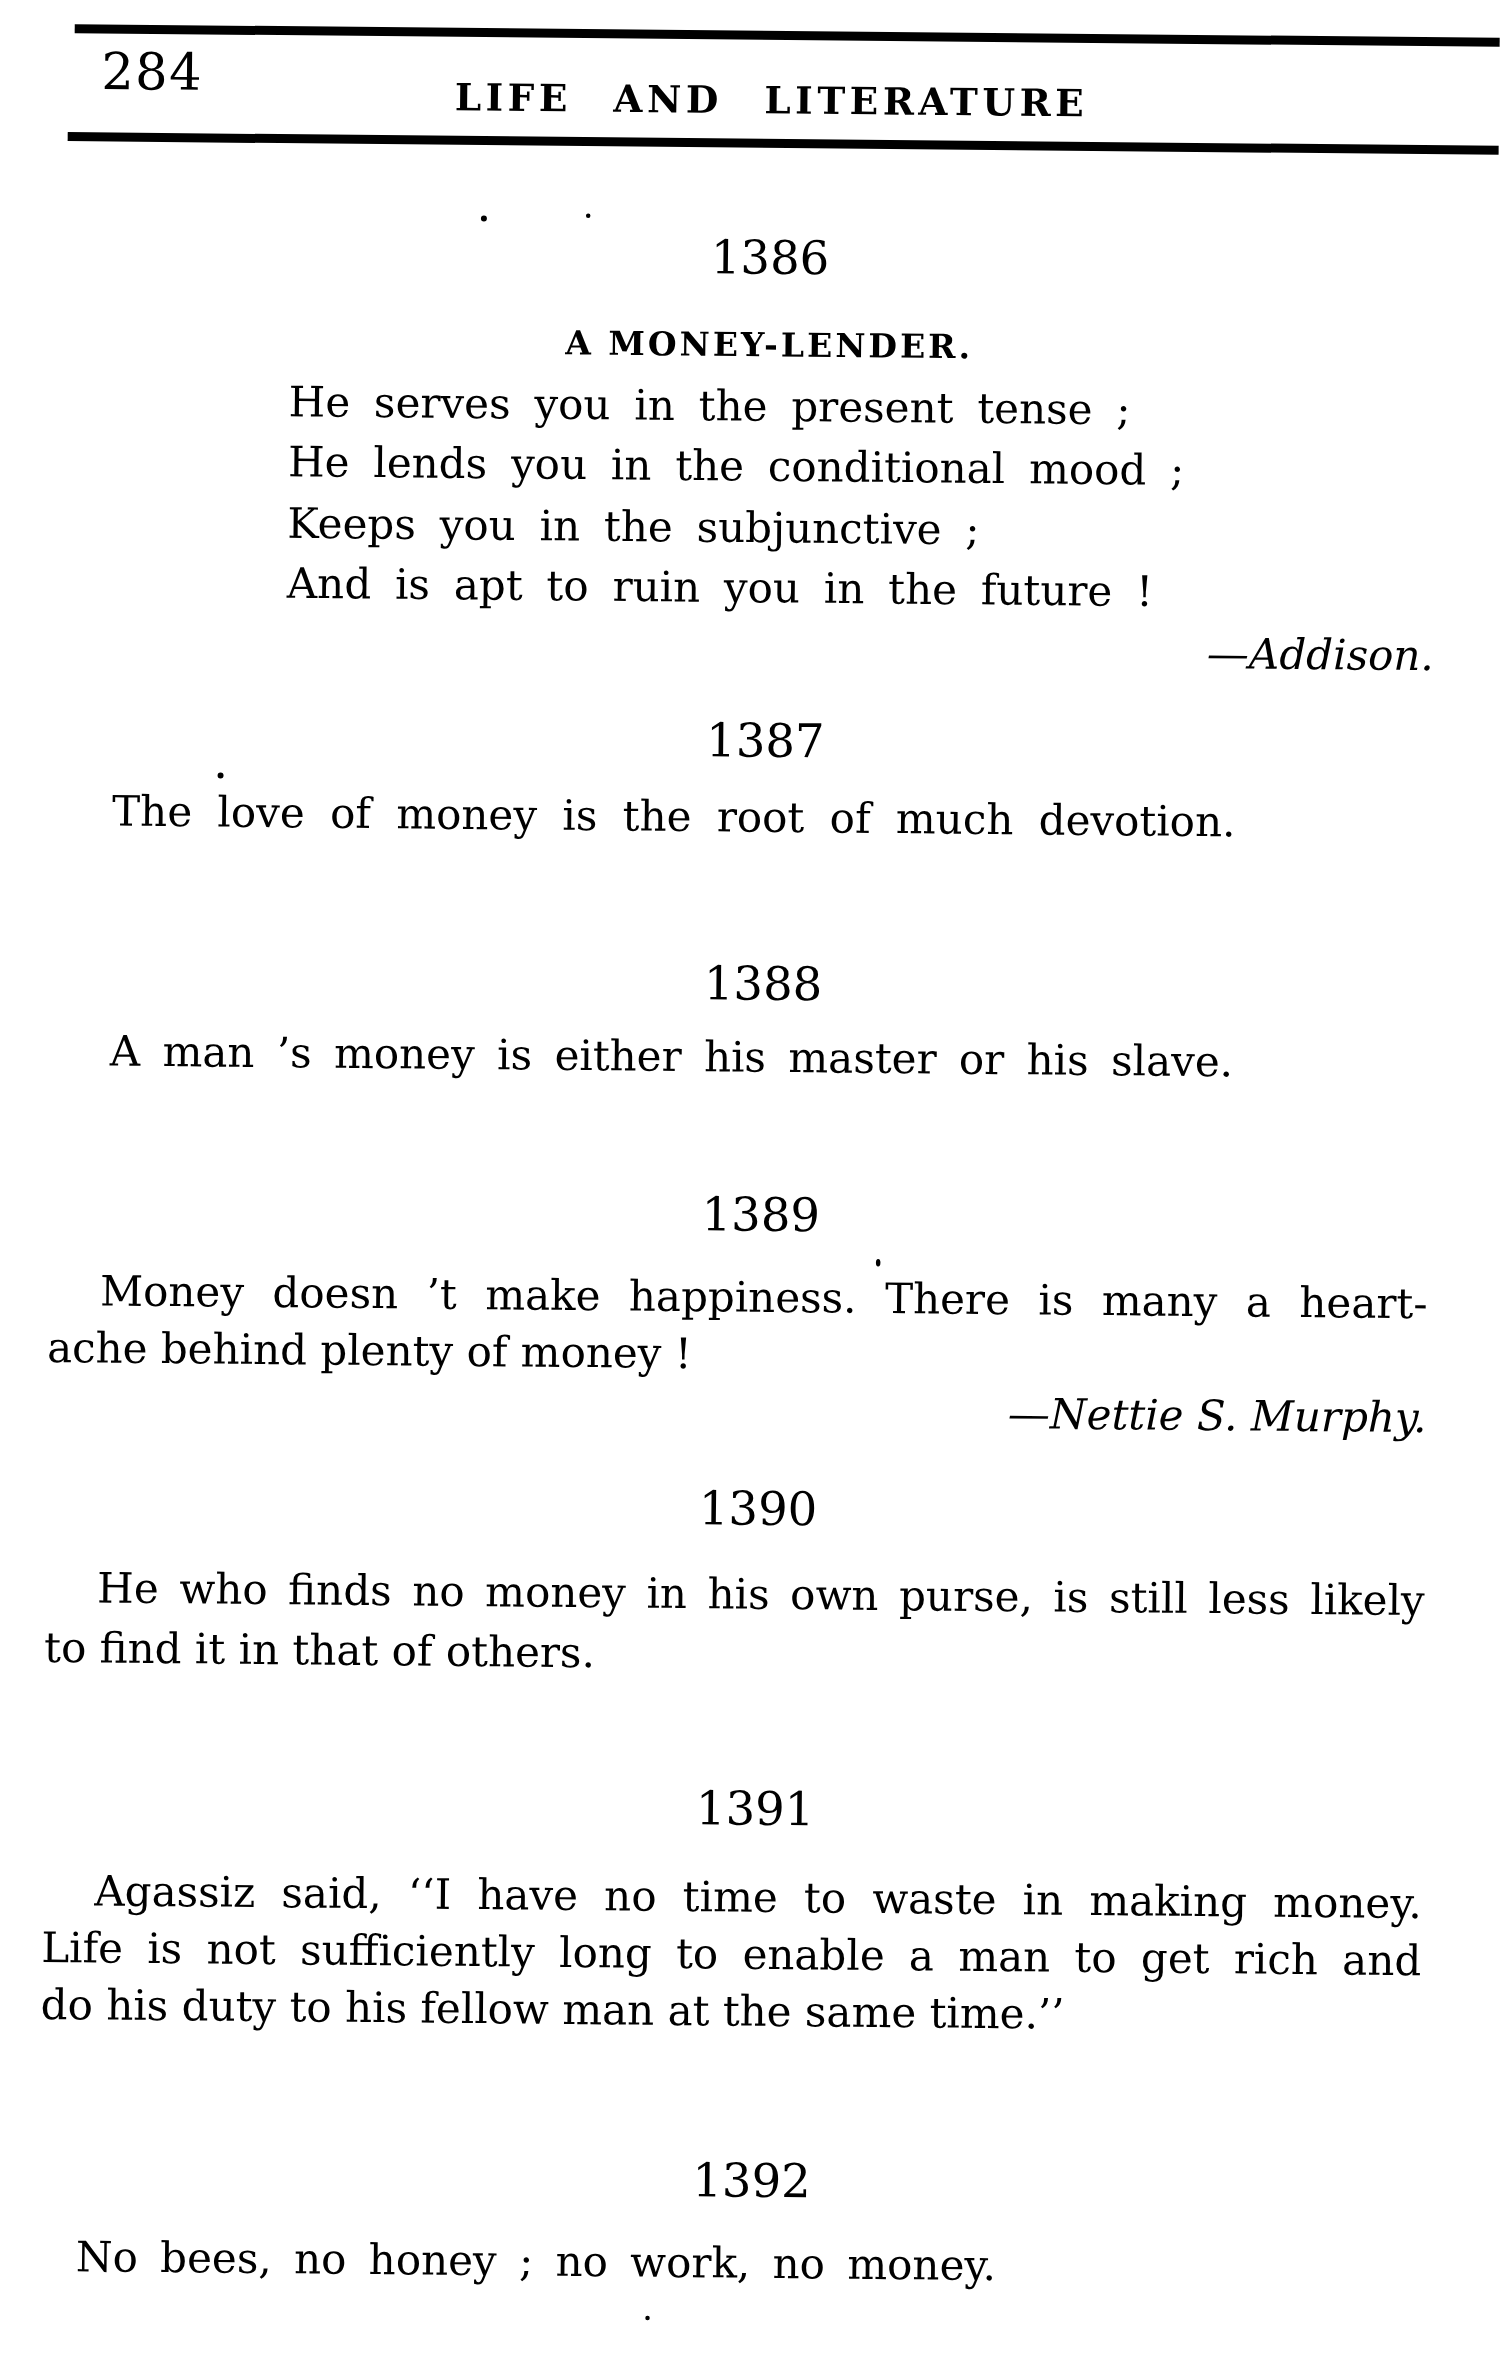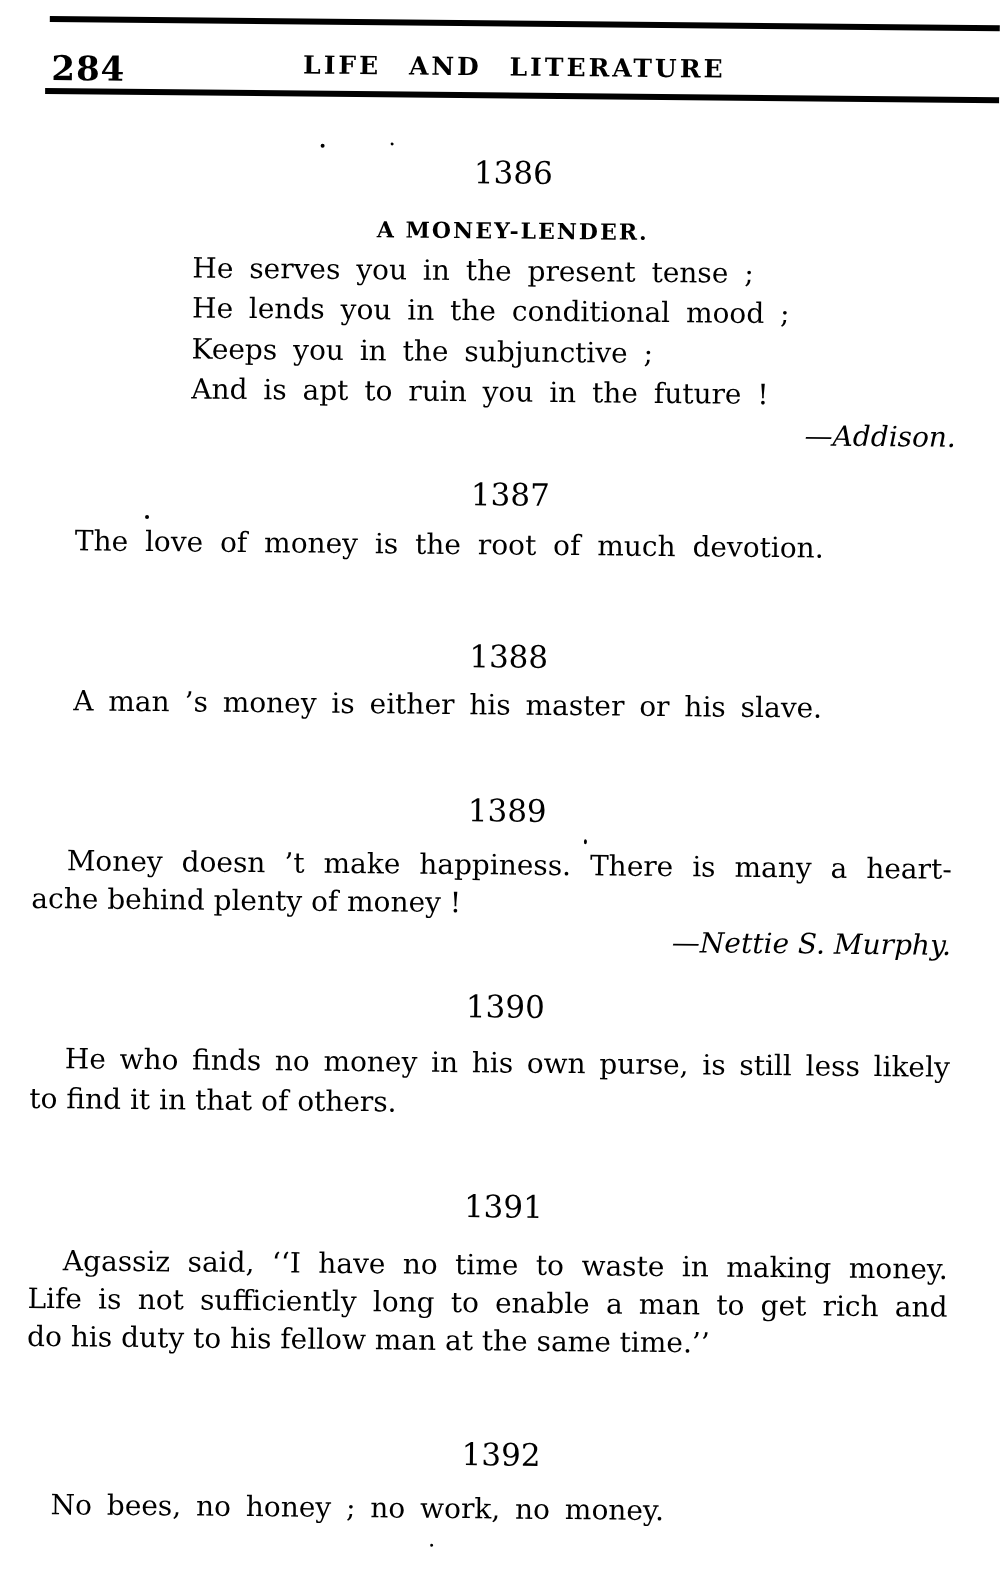--- a/index.html
+++ b/index.html
@@ -12,22 +12,22 @@
     font-family: "DejaVu Serif", "Liberation Serif", serif;
     color: #000000;
     transform: rotate(0.55deg);
     transform-origin: 40px 0px;
   }
   .rule { position: absolute; background: #000; }
   .rule-top    { left: 50px; top: 16px; width: 970px; height: 6px; }
   .rule-header { left: 46px; top: 88px; width: 974px; height: 6px; }
 
   .pagenum {
-    position: absolute; left: 52px; top: 28px;
-    font-size: 34px; font-weight: bold; letter-spacing: 1px; margin-top: 20px;
+    position: absolute; left: 68px; top: 28px;
+    font-size: 34px; font-weight: normal; letter-spacing: 1px;
   }
   .running-title {
     position: absolute; left: 0; top: 48px; width: 1030px;
     text-align: center; font-size: 25px; font-weight: bold;
     letter-spacing: 3px; word-spacing: 16px;
   }
 
   .entry-num {
     position: absolute; left: 40px; width: 950px;
     text-align: center; font-size: 31px;

